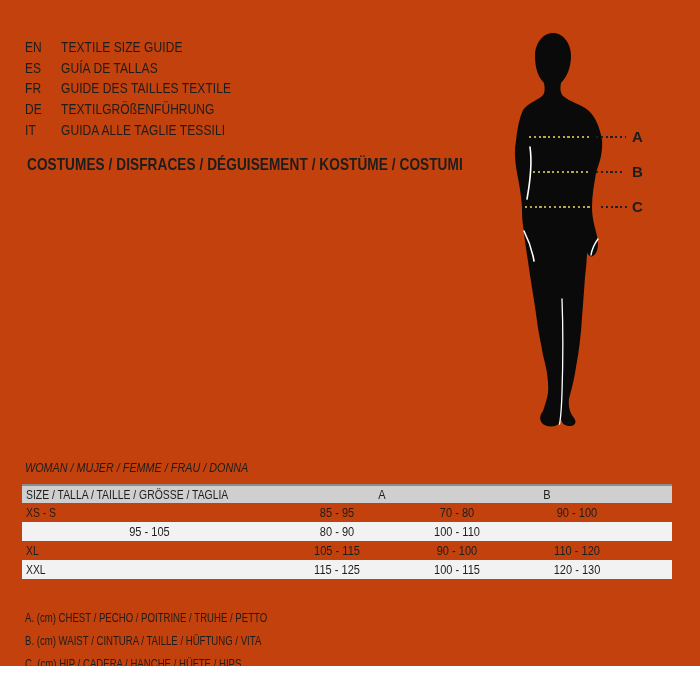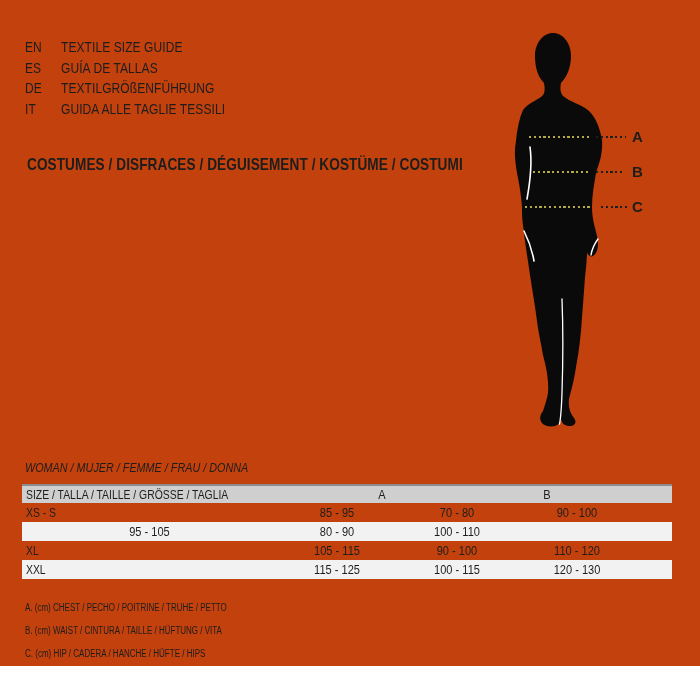--- a/index.html
+++ b/index.html
@@ -33,35 +33,39 @@
   
   .size-table{position:absolute;left:22px;top:484px;width:650px;border-top:2px solid #8c8c8c;}
   .t-row{display:grid;grid-template-columns:255px 120px 120px 120px 1fr;align-items:center;height:19px;font-size:13px;}
   .t-head{height:17px;background:var(--header-bg,#cfcfcf);gap:45px;}
   .t-row:nth-child(odd):not(.t-head){background:var(--alt-row-bg,#f2f2f2);}
   .t-label{padding-left:4px;}
   .t-num{text-align:center;transform:scaleX(.85);transform-origin:50% 50%;}
 
   
   .legend{position:absolute;left:25px;top:602px;}
-  .legend-line{height:23px;display:flex;align-items:flex-start;font-size:10px;}
+  .legend-line{height:23px;display:flex;align-items:flex-end;font-size:12px;}
 </style>
 </head>
 <body>
 
 <div class="canvas">
 
   <div class="lang-list">
     <div class="lang-row">
       <span class="lang-code"><span class="cond">EN</span></span>
       <span class="cond">TEXTILE SIZE GUIDE</span>
     </div>
     <div class="lang-row">
       <span class="lang-code"><span class="cond">ES</span></span>
       <span class="cond">GUÍA DE TALLAS</span>
+    </div>
+    <div class="lang-row">
+      <span class="lang-code"><span class="cond">FR</span></span>
+      <span class="cond">GUIDE DES TAILLES TEXTILE</span>
     </div>
     <div class="lang-row">
       <span class="lang-code"><span class="cond">DE</span></span>
       <span class="cond">TEXTILGRÖßENFÜHRUNG</span>
     </div>
     <div class="lang-row">
       <span class="lang-code"><span class="cond">IT</span></span>
       <span class="cond">GUIDA ALLE TAGLIE TESSILI</span>
     </div>
   </div>

